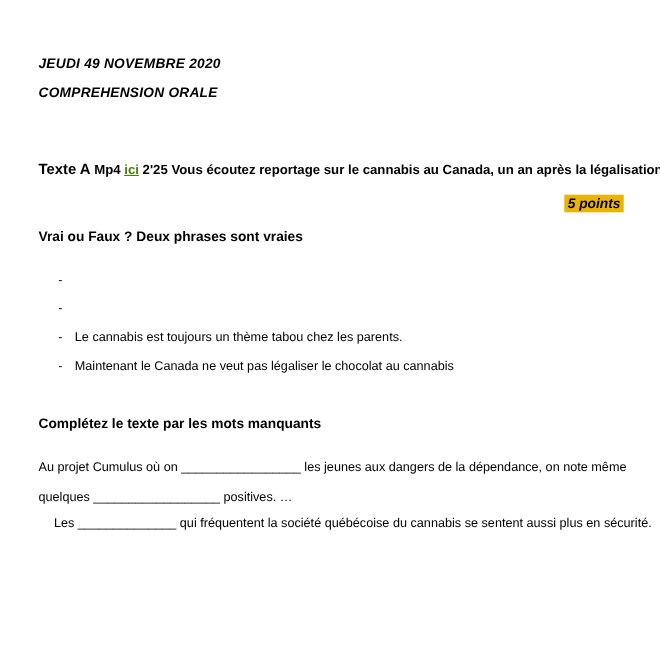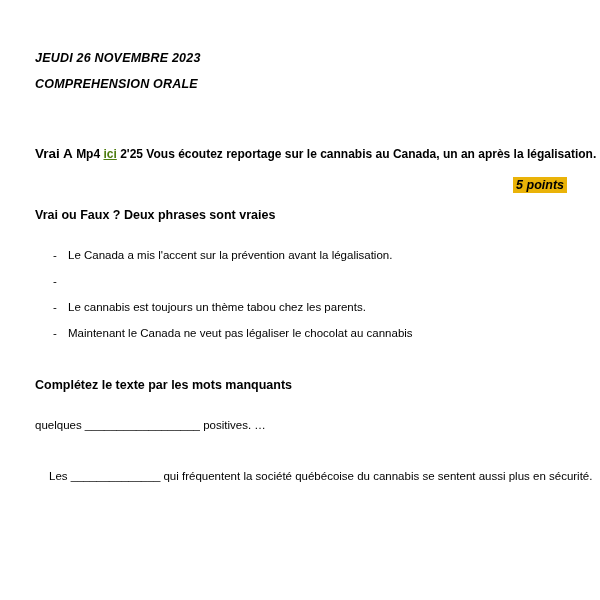--- a/index.html
+++ b/index.html
@@ -82,54 +82,54 @@
     white-space: nowrap;
   }
   .fill-para-1 { top: 412px; }
   .fill-para-2 { top: 463px; margin-left: 14px; }
 </style>
 </head>
 <body>
 
 <div class="doc">
 
-  <div class="heading-italic date-heading">JEUDI 26 NOVEMBRE 2023</div>
+  <div class="heading-italic date-heading">JEUDI 49 NOVEMBRE 2020</div>
 
   <div class="heading-italic course-heading">COMPREHENSION ORALE</div>
 
   <div class="texte-line">
-    <span class="texte-label">Vrai A</span>
+    <span class="texte-label">Texte A</span>
     <span>Mp4</span>
     <span class="audio-link">ici</span>
     <span>2'25 Vous écoutez reportage sur le cannabis au Canada, un an après la légalisation.</span>
   </div>
 
   <div class="points-badge">5 points</div>
 
   <div class="section-heading vf-heading">Vrai ou Faux ? Deux phrases sont vraies</div>
 
   <div class="vf-list">
     <div class="vf-item">
       <span class="dash">-</span>
-      <span>Le Canada a mis l'accent sur la prévention avant la légalisation.</span>
     </div>
     <div class="vf-item">
       <span class="dash">-</span>
     </div>
     <div class="vf-item">
       <span class="dash">-</span>
       <span>Le cannabis est toujours un thème tabou chez les parents.</span>
     </div>
     <div class="vf-item">
       <span class="dash">-</span>
       <span>Maintenant le Canada ne veut pas légaliser le chocolat au cannabis</span>
     </div>
   </div>
 
   <div class="section-heading completez-heading">Complétez le texte par les mots manquants</div>
 
   <div class="fill-para fill-para-1">
+    <div>Au projet Cumulus où on _________________ les jeunes aux dangers de la dépendance, on note même</div>
     <div>quelques __________________ positives. …</div>
   </div>
 
   <div class="fill-para fill-para-2">Les ______________ qui fréquentent la société québécoise du cannabis se sentent aussi plus en sécurité.</div>
 
 </div>
 
 </body></html>

